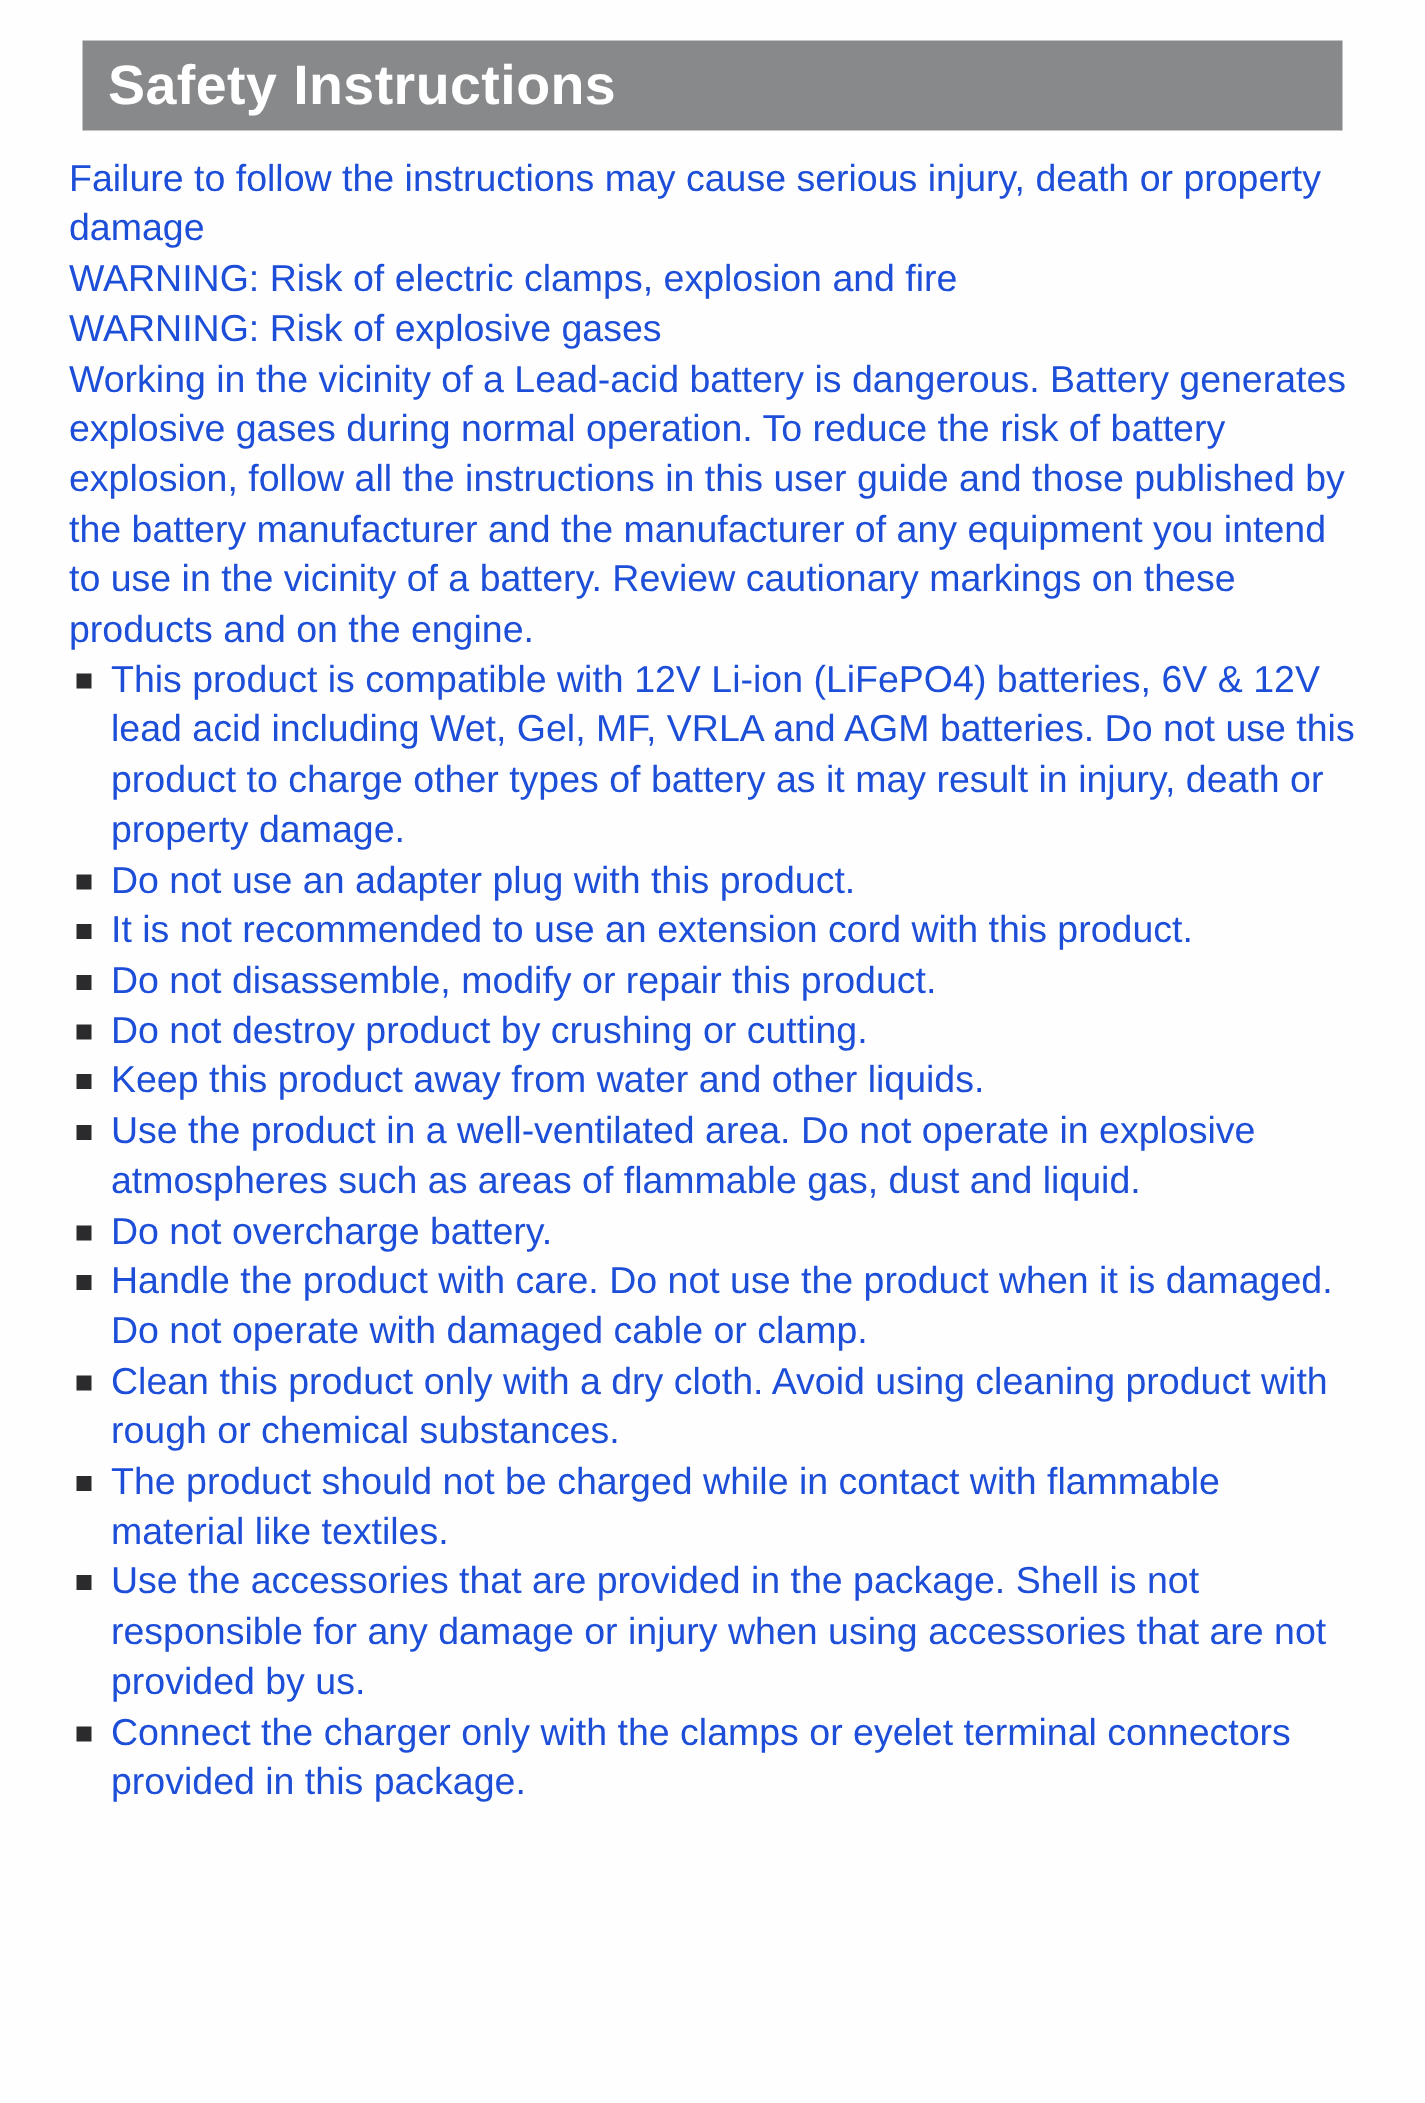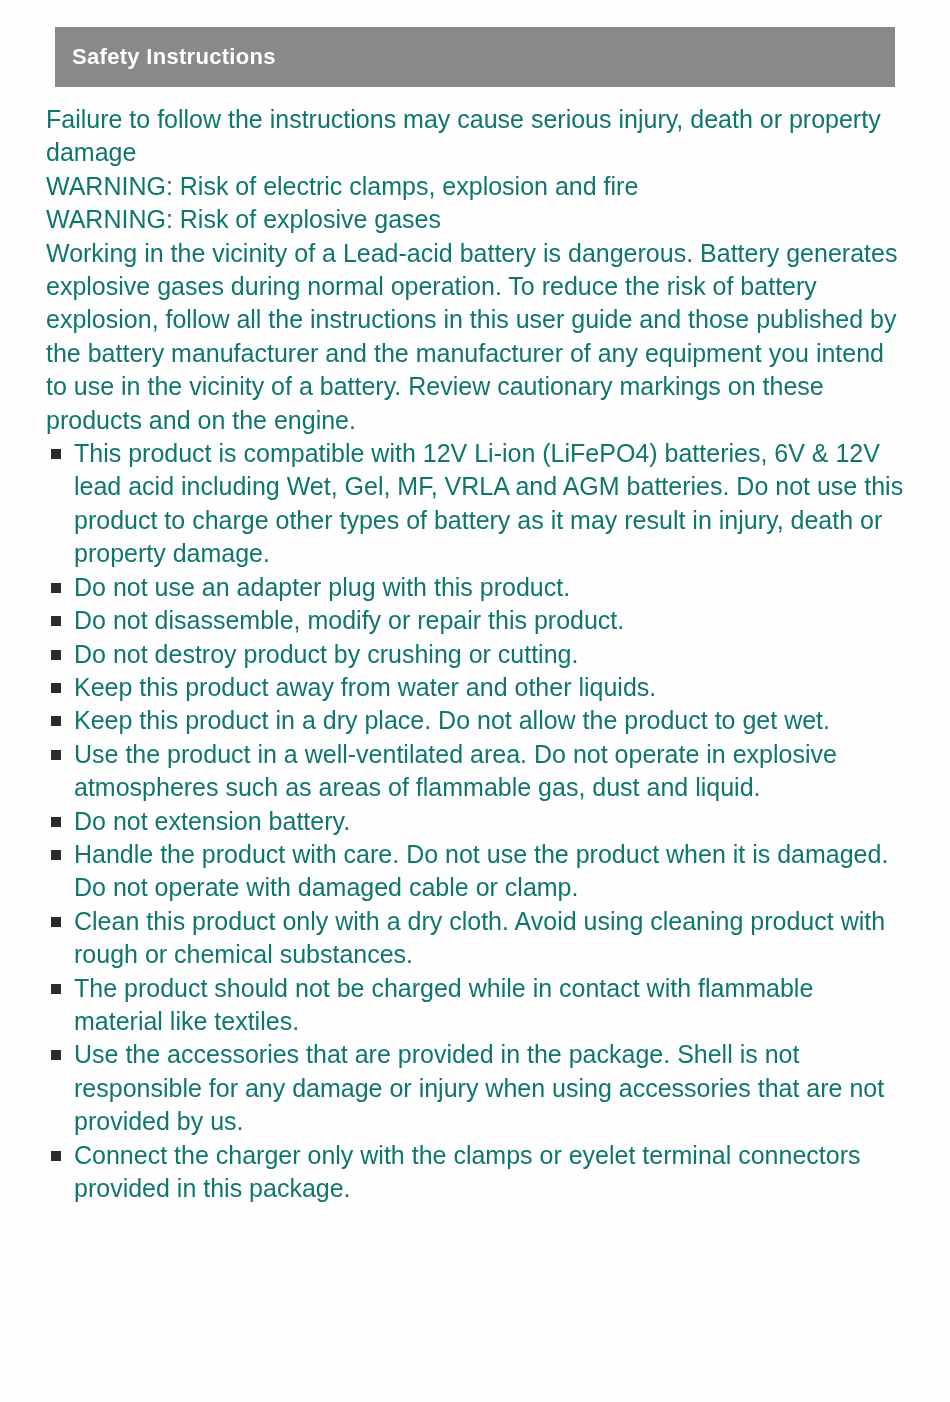--- a/index.html
+++ b/index.html
@@ -21,31 +21,31 @@
     left: 55px;
     top: 27px;
     width: 840px;
     height: 60px;
     background: #87898b;
     display: flex;
     align-items: center;
   }
   .header-bar h1 {
     margin: 0 0 0 17px;
-    font-size: 22px;
+    font-size: 37px;
     font-weight: 700;
     color: #ffffff;
     letter-spacing: 0.3px;
   }
   .content {
     position: absolute;
     left: 46px;
     top: 103px;
     width: 862px;
-    color: #0f766e;
+    color: #1d4ed8;
     font-size: 25px;
     line-height: 33.4px;
     font-weight: 400;
   }
   .content p.intro {
     margin: 0;
   }
   ul.safety-list {
     list-style: none;
     margin: 0;
@@ -86,51 +86,51 @@
     <span class="bullet"></span>
     <span class="li-text">This product is compatible with 12V Li-ion (LiFePO4) batteries, 6V &amp; 12V lead acid including Wet, Gel, MF, VRLA and AGM batteries. Do not use this product to charge other types of battery as it may result in injury, death or property damage.</span>
   </li>
 
 
   <li>
     <span class="bullet"></span>
     <span class="li-text">Do not use an adapter plug with this product.</span>
   </li>
 
+  <li>
+    <span class="bullet"></span>
+    <span class="li-text">It is not recommended to use an extension cord with this product.</span>
+  </li>
 
 
   <li>
     <span class="bullet"></span>
     <span class="li-text">Do not disassemble, modify or repair this product.</span>
   </li>
 
   <li>
     <span class="bullet"></span>
     <span class="li-text">Do not destroy product by crushing or cutting.</span>
   </li>
 
 
   <li>
     <span class="bullet"></span>
     <span class="li-text">Keep this product away from water and other liquids.</span>
   </li>
 
-  <li>
-    <span class="bullet"></span>
-    <span class="li-text">Keep this product in a dry place. Do not allow the product to get wet.</span>
-  </li>
 
   <li>
     <span class="bullet"></span>
     <span class="li-text">Use the product in a well-ventilated area. Do not operate in explosive atmospheres such as areas of flammable gas, dust and liquid.</span>
   </li>
 
   <li>
     <span class="bullet"></span>
-    <span class="li-text">Do not extension battery.</span>
+    <span class="li-text">Do not overcharge battery.</span>
   </li>
 
   <li>
     <span class="bullet"></span>
     <span class="li-text">Handle the product with care. Do not use the product when it is damaged. Do not operate with damaged cable or clamp.</span>
   </li>
 
   <li>
     <span class="bullet"></span>
     <span class="li-text">Clean this product only with a dry cloth. Avoid using cleaning product with rough or chemical substances.</span>

